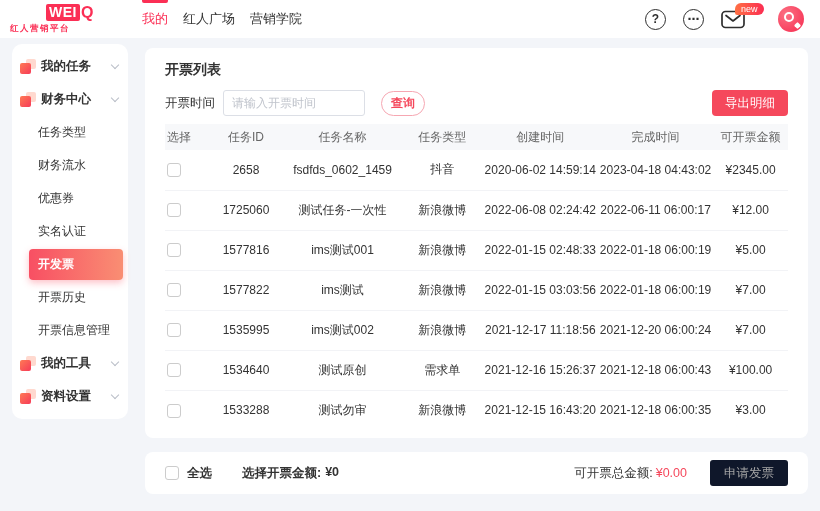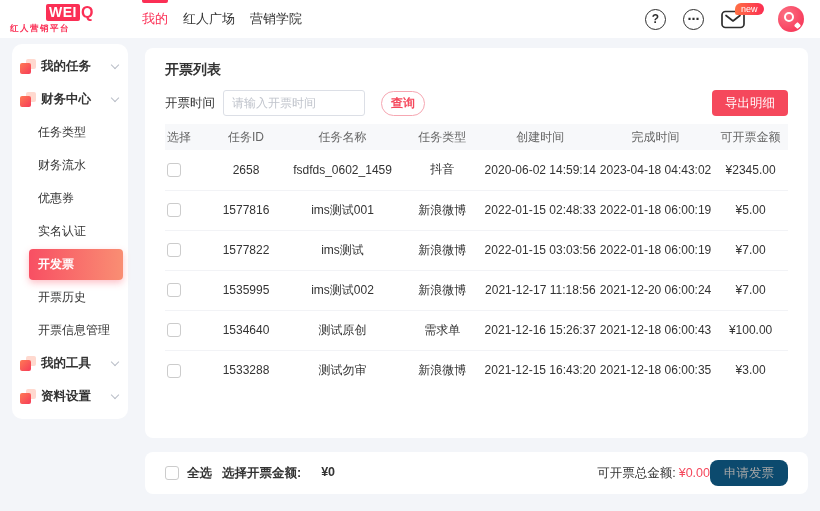--- a/index.html
+++ b/index.html
@@ -56,24 +56,24 @@
   .tbl th { background:#f7f8fa; color:#666; font-size:12px; font-weight:normal; height:26px; text-align:center; white-space:nowrap; }
   .tbl td { font-size:12px; color:#333; height:40px; text-align:center; border-bottom:1px solid #f2f3f6; white-space:nowrap; }
   .tbl tr:last-child td { border-bottom:none; }
   .tbl th:first-child, .tbl td:first-child { text-align:left; padding-left:2px; }
   .cb { display:inline-block; width:14px; height:14px; border:1px solid #ccc; border-radius:3px; background:#fff; cursor:pointer; vertical-align:middle; }
 
   
   .footer-bar { position:absolute; left:145px; top:452px; width:663px; height:42px; display:flex; align-items:center; padding:0 20px; }
   .footer-bar .cb { margin-right:8px; }
   .f-strong { font-size:12.5px; font-weight:bold; color:#333; }
-  .sel-amount { margin-left:10px; display:flex; gap:20px; }
+  .sel-amount { margin-left:30px; display:flex; gap:4px; }
   .footer-right { margin-left:auto; display:flex; align-items:center; font-size:12.5px; color:#333; }
   .total-red { color:#f5485c; margin-left:3px; }
-  .btn-apply { margin-left:0; height:26px; padding:0 14px; background:#0c4a6e; border:none; color:#a6a6a6; font-size:12.5px; border-radius:8px; cursor:not-allowed; font-family:inherit; }
+  .btn-apply { margin-left:23px; height:26px; padding:0 14px; background:#0f172a; border:none; color:#a6a6a6; font-size:12.5px; border-radius:3px; cursor:not-allowed; font-family:inherit; }
 </style>
 </head>
 <body>
 
 <div class="stage">
 
   <header class="topbar">
     <div class="logo">
       <div class="logo-row">
         <span class="logo-box">WEI</span>
@@ -186,20 +186,29 @@
             <td><span class="cb"></span></td>
             <td>2658</td>
             <td>fsdfds_0602_1459</td>
             <td>抖音</td>
             <td>2020-06-02 14:59:14</td>
             <td>2023-04-18 04:43:02</td>
             <td>¥2345.00</td>
           </tr>
           <tr>
             <td><span class="cb"></span></td>
+            <td>1725060</td>
+            <td>测试任务-一次性</td>
+            <td>新浪微博</td>
+            <td>2022-06-08 02:24:42</td>
+            <td>2022-06-11 06:00:17</td>
+            <td>¥12.00</td>
+          </tr>
+          <tr>
+            <td><span class="cb"></span></td>
             <td>1577816</td>
             <td>ims测试001</td>
             <td>新浪微博</td>
             <td>2022-01-15 02:48:33</td>
             <td>2022-01-18 06:00:19</td>
             <td>¥5.00</td>
           </tr>
           <tr>
             <td><span class="cb"></span></td>
             <td>1577822</td>

